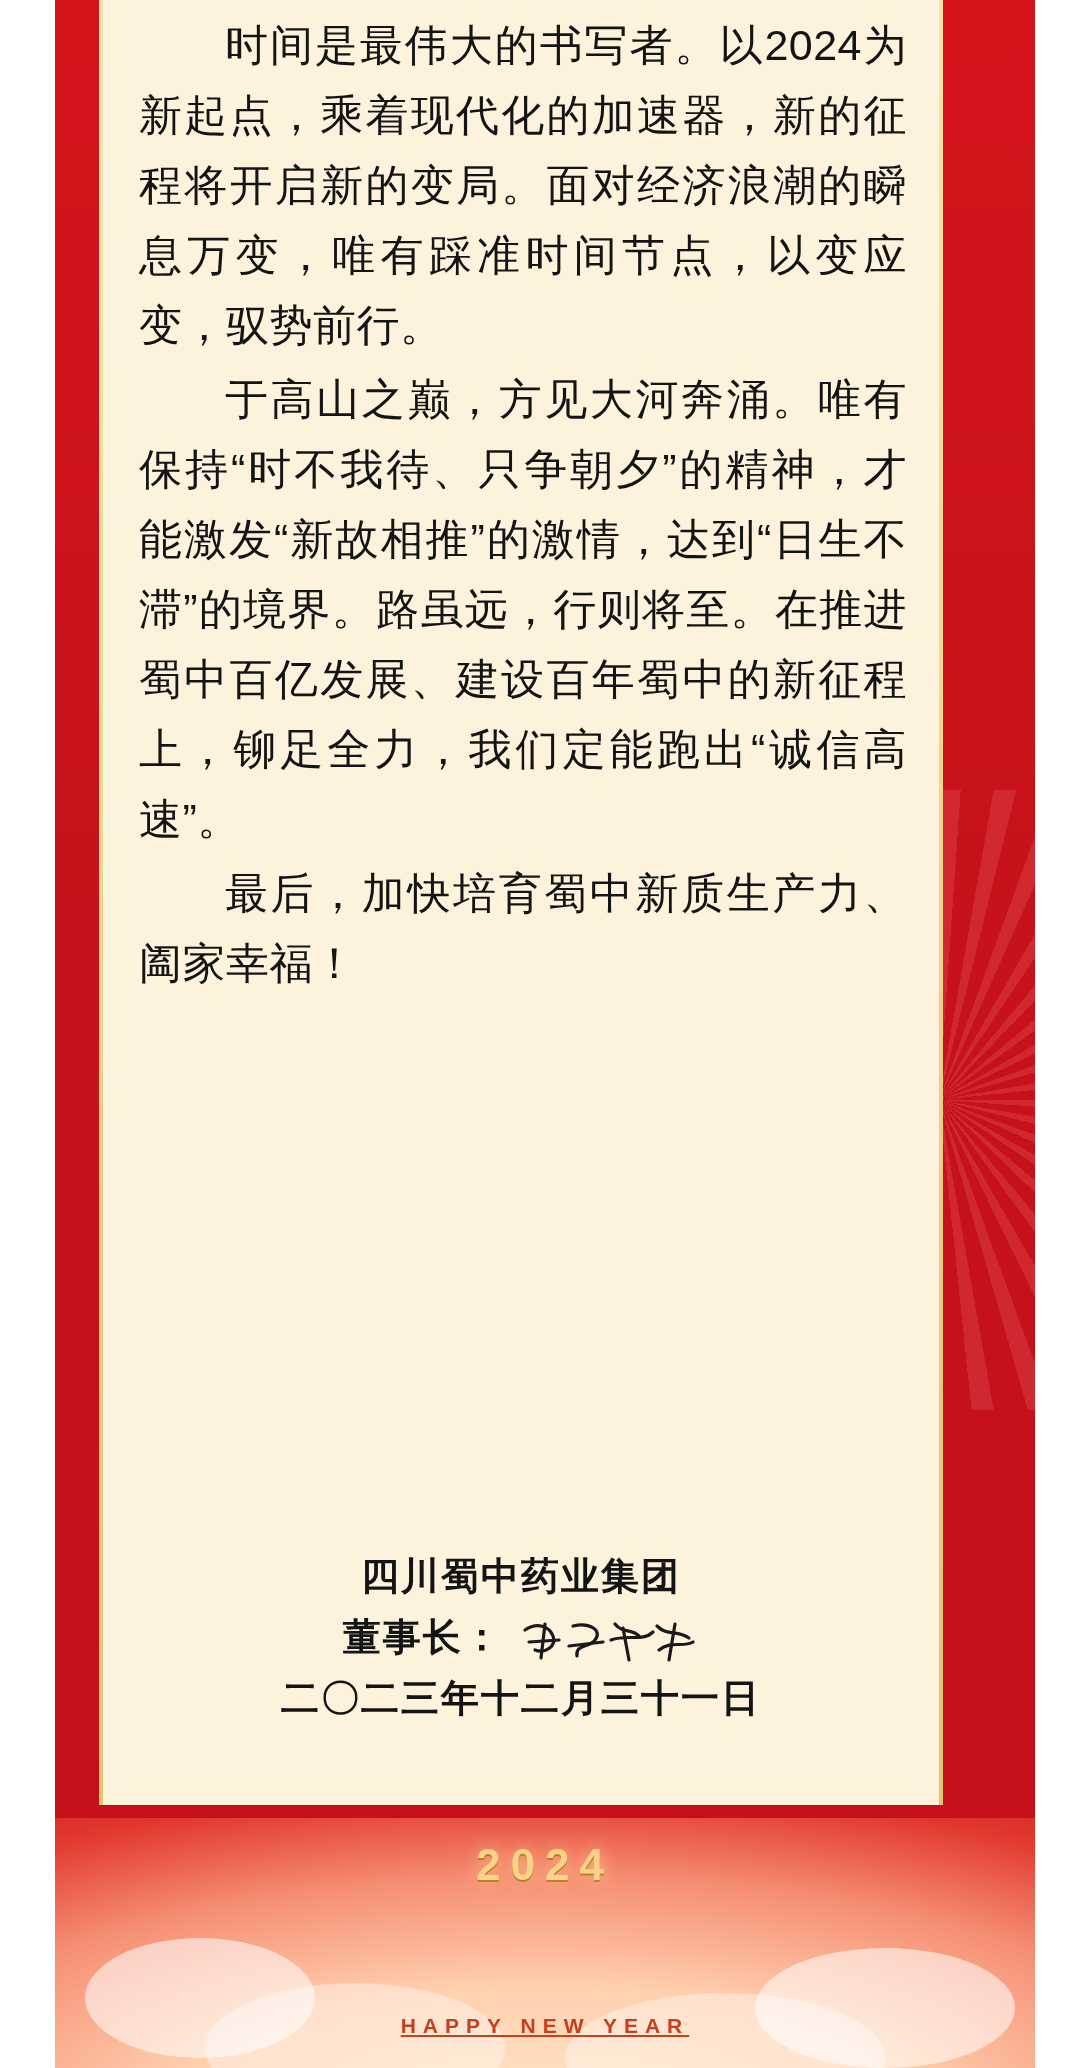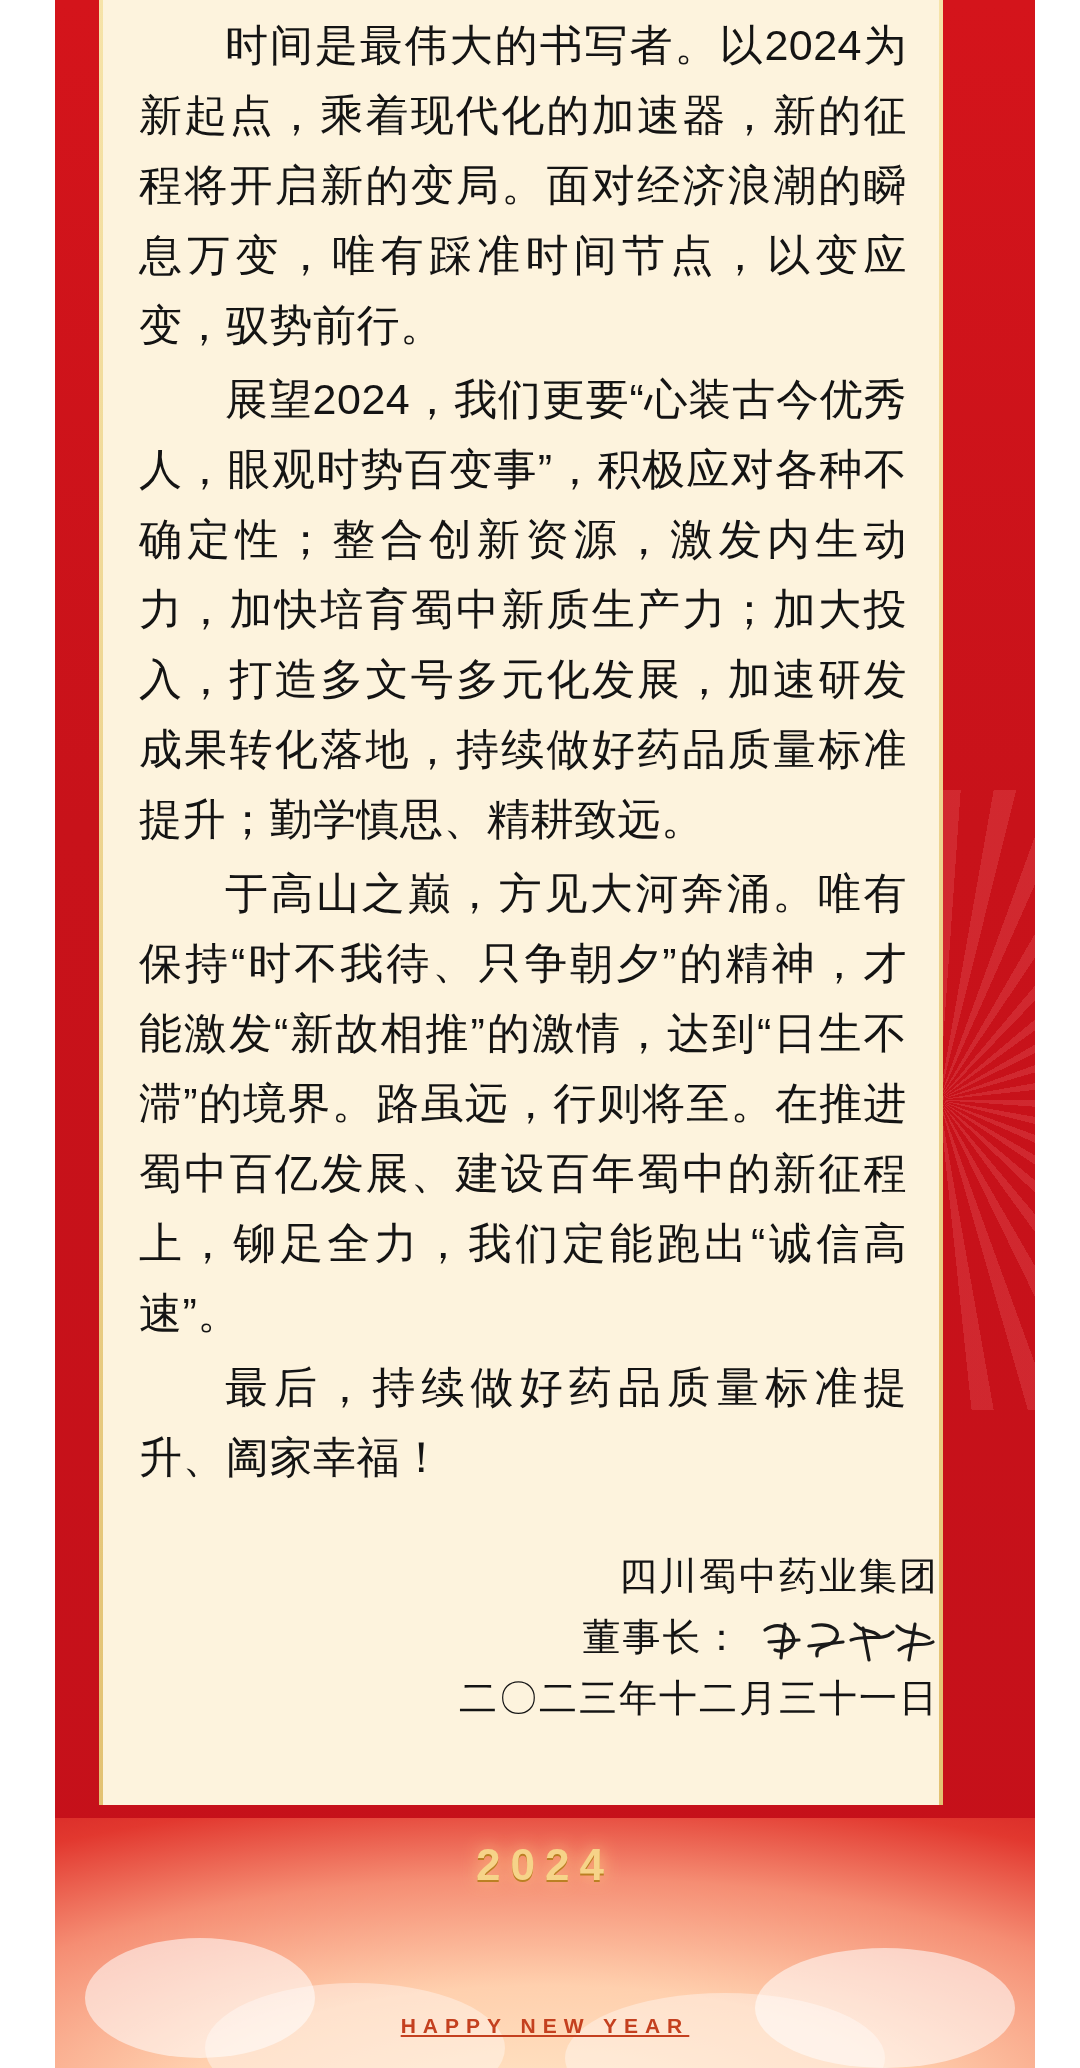--- a/index.html
+++ b/index.html
@@ -107,22 +107,23 @@
     margin: 0 0 4px 0;
     text-indent: 2em;
   }
 
   
   .sign-block {
     position: absolute;
     left: 0;
     top: 1546px;
     width: 836px;
-    text-align: right;
+    text-align: center;
     color: #141414;
+    font-weight: bold;
   }
   .sign-line {
     font-size: 38px;
     line-height: 60px;
     letter-spacing: 2px;
   }
   .sign-chair {
     position: relative;
     display: inline-block;
     font-size: 38px;
@@ -206,23 +207,22 @@
   <div class="poster">
 
     <div class="sunburst"></div>
     <div class="gold-edge left"></div>
     <div class="gold-edge right"></div>
 
     <div class="panel">
 
       <div class="body-text">
         <p>时间是最伟大的书写者。以2024为新起点，乘着现代化的加速器，新的征程将开启新的变局。面对经济浪潮的瞬息万变，唯有踩准时间节点，以变应变，驭势前行。</p>
-        <p>展望2024，我们更要“心装古今优秀人，眼观时势百变事”，积极应对各种不确定性；整合创新资源，激发内生动力，加快培育蜀中新质生产力；加大投入，打造多文号多元化发展，加速研发成果转化落地，持续做好药品质量标准提升；勤学慎思、精耕致远。</p>
         <p>于高山之巅，方见大河奔涌。唯有保持“时不我待、只争朝夕”的精神，才能激发“新故相推”的激情，达到“日生不滞”的境界。路虽远，行则将至。在推进蜀中百亿发展、建设百年蜀中的新征程上，铆足全力，我们定能跑出“诚信高速”。</p>
-        <p>最后，持续做好药品质量标准提升、阖家幸福！</p>
+        <p>最后，加快培育蜀中新质生产力、阖家幸福！</p>
       </div>
 
       <div class="sign-block">
         <div class="sign-line">四川蜀中药业集团</div>
         <div class="sign-line">
           <span class="sign-chair">董事长：</span>
           <span class="handsign" title="安好义">
             <svg width="180" height="48" viewBox="0 0 180 48" aria-hidden="true">
               <g fill="none" stroke="#1a1a1a" stroke-width="3.2" stroke-linecap="round" stroke-linejoin="round">
                 <path d="M6 14 C18 6, 30 10, 34 20 C38 30, 26 38, 16 34"></path>

